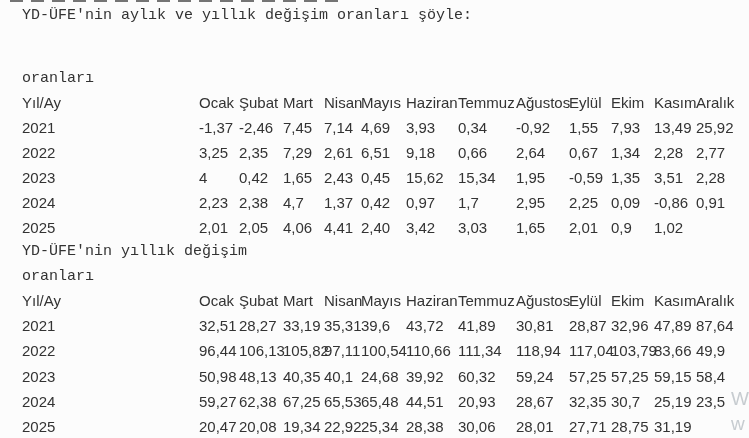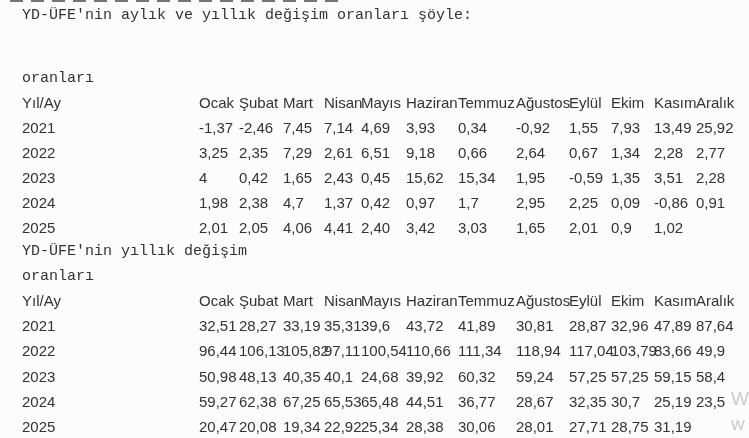--- a/index.html
+++ b/index.html
@@ -110,21 +110,21 @@
     <span class="c6">15,34</span>
     <span class="c7">1,95</span>
     <span class="c8">-0,59</span>
     <span class="c9">1,35</span>
     <span class="c10">3,51</span>
     <span class="c11">2,28</span>
   </div>
 
   <div class="row" style="top:194px">
     <span class="yr">2024</span>
-    <span class="c0">1,98</span>
+    <span class="c0">2,23</span>
     <span class="c1">2,38</span>
     <span class="c2">4,7</span>
     <span class="c3">1,37</span>
     <span class="c4">0,42</span>
     <span class="c5">0,97</span>
     <span class="c6">1,7</span>
     <span class="c7">2,95</span>
     <span class="c8">2,25</span>
     <span class="c9">0,09</span>
     <span class="c10">-0,86</span>
@@ -215,21 +215,21 @@
   </div>
 
   <div class="row" style="top:393px">
     <span class="yr">2024</span>
     <span class="c0">59,27</span>
     <span class="c1">62,38</span>
     <span class="c2">67,25</span>
     <span class="c3">65,53</span>
     <span class="c4">65,48</span>
     <span class="c5">44,51</span>
-    <span class="c6">36,77</span>
+    <span class="c6">20,93</span>
     <span class="c7">28,67</span>
     <span class="c8">32,35</span>
     <span class="c9">30,7</span>
     <span class="c10">25,19</span>
     <span class="c11">23,5</span>
   </div>
 
   <div class="row" style="top:418px">
     <span class="yr">2025</span>
     <span class="c0">20,47</span>

